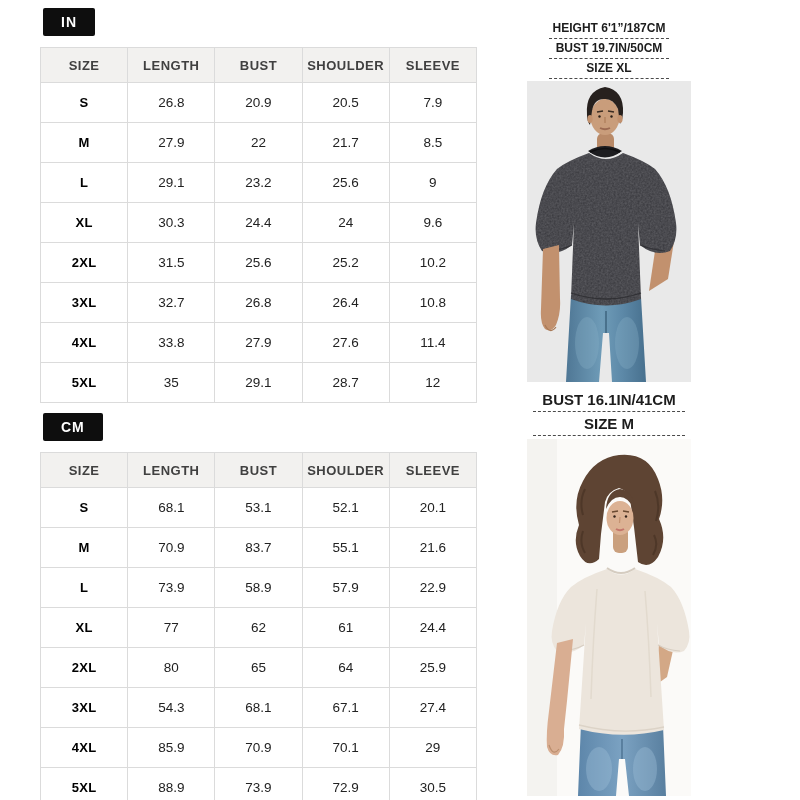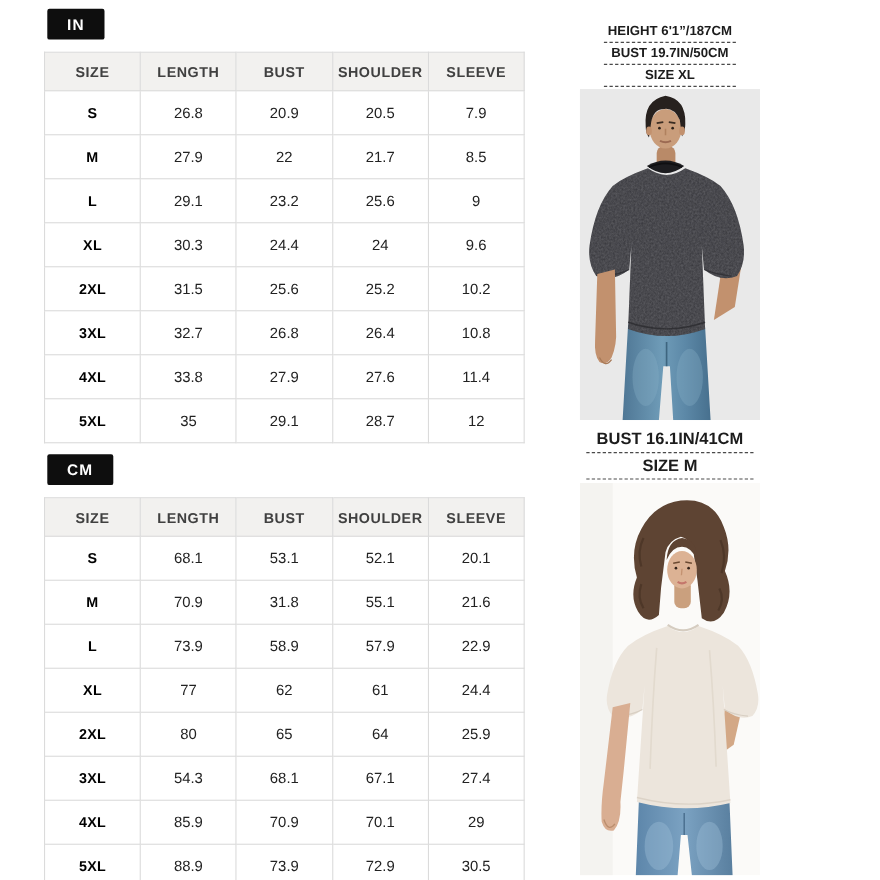--- a/index.html
+++ b/index.html
@@ -126,21 +126,21 @@
           <tr>
             <td class="size-col">S</td>
             <td>68.1</td>
             <td>53.1</td>
             <td>52.1</td>
             <td>20.1</td>
           </tr>
           <tr>
             <td class="size-col">M</td>
             <td>70.9</td>
-            <td>31.8</td>
+            <td>83.7</td>
             <td>55.1</td>
             <td>21.6</td>
           </tr>
           <tr>
             <td class="size-col">L</td>
             <td>73.9</td>
             <td>58.9</td>
             <td>57.9</td>
             <td>22.9</td>
           </tr>

